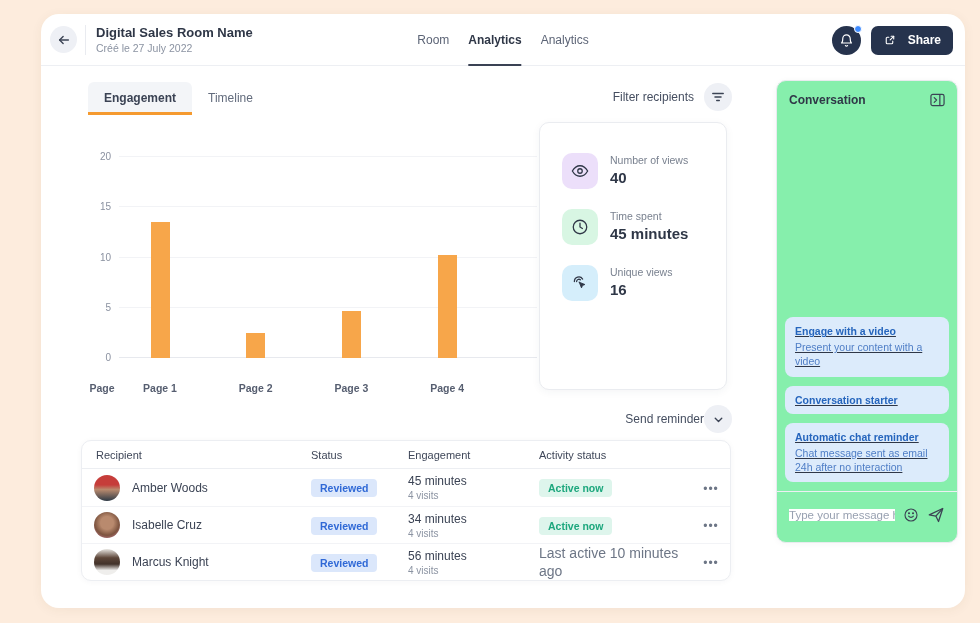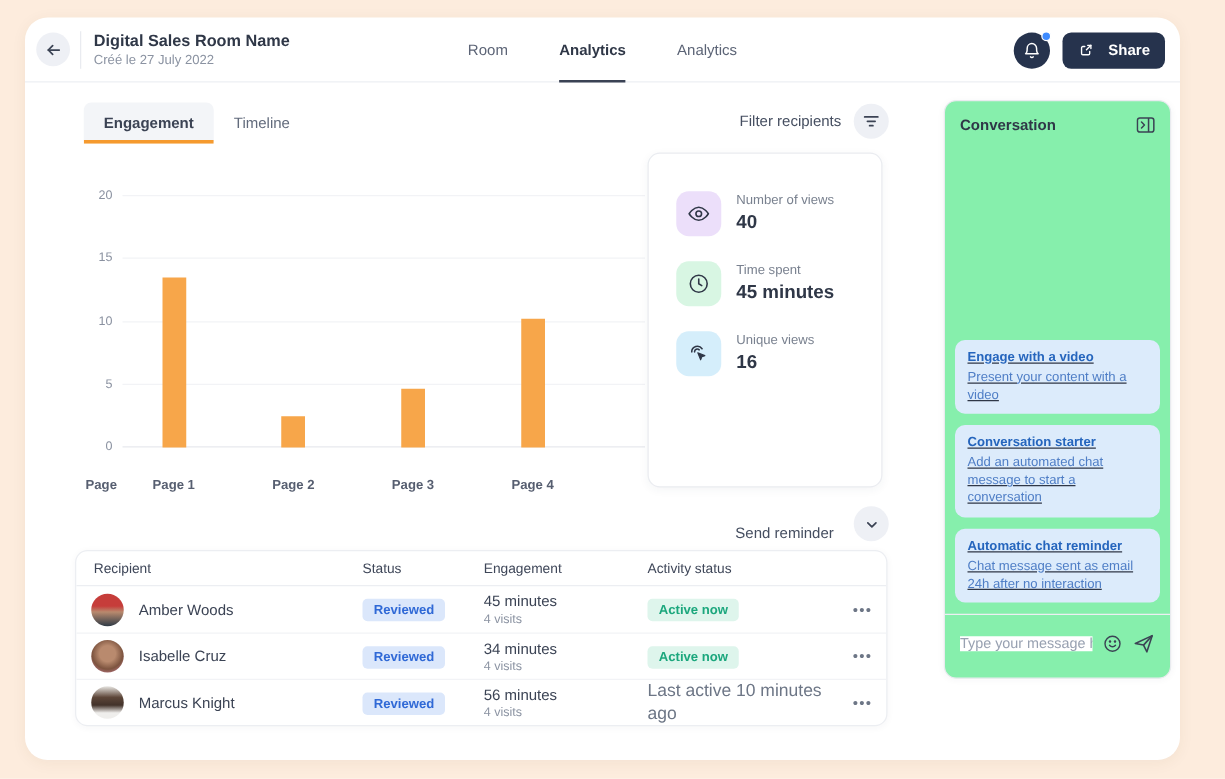--- a/index.html
+++ b/index.html
@@ -5,33 +5,33 @@
   * { box-sizing: border-box; margin: 0; padding: 0; }
   html,body { width: 980px; height: 623px; }
   body {
     background: #fdecdd;
     font-family: "Liberation Sans", sans-serif;
     position: relative;
     overflow: hidden;
     color: #2f3747;
   }
   .app {
-    position: absolute; left: 20px; top: 14px;
+    position: absolute; left: 41px; top: 14px;
     width: 924px; height: 594px;
     background: #ffffff; border-radius: 18px;
     box-shadow: 0 2px 12px rgba(80,60,40,.06);
   }
   
   .hdr { position: relative; height: 52px; border-bottom: 1px solid #edeff3; display: flex; align-items: center; }
   .back-btn { width: 27px; height: 27px; border-radius: 50%; background: #eef0f5; border: none;
     display: flex; align-items: center; justify-content: center; margin-left: 9px; cursor: pointer; }
   .hdr-divider { width: 1px; height: 30px; background: #e9ebf0; margin: 0 10px 0 8px; }
   .hdr-title { font-size: 13px; font-weight: bold; color: #2f3747; }
   .hdr-sub { font-size: 10.5px; color: #8b93a2; margin-top: 2px; }
-  .hdr-tabs { position: absolute; left: 50%; transform: translateX(-50%); top: 0; height: 52px; display: flex; gap: 41px; }
+  .hdr-tabs { position: absolute; left: 50%; transform: translateX(-50%); top: 0; height: 52px; display: flex; gap: 19px; }
   .hdr-tab { height: 52px; display: flex; align-items: center; font-size: 12px; color: #5c6476; cursor: pointer; border-bottom: 2.5px solid transparent; padding-top: 2px; }
   .hdr-tab.active { color: #2f3747; font-weight: bold; border-bottom-color: #3a4254; }
   .hdr-right { position: absolute; right: 12px; top: 0; height: 52px; display: flex; align-items: center; gap: 10px; }
   .bell-btn { position: relative; width: 29px; height: 29px; border-radius: 50%; background: #26334d; border: none;
     display: flex; align-items: center; justify-content: center; cursor: pointer; }
   .bell-dot { position: absolute; top: -1px; right: -1px; width: 8px; height: 8px; border-radius: 50%;
     background: #3e8bff; border: 1.5px solid #ffffff; }
   .share-btn { height: 29px; background: #26334d; color: #fff; border: none; border-radius: 7px;
     display: flex; align-items: center; gap: 12px; padding: 0 12px; font-size: 12px; font-weight: bold; cursor: pointer;
     font-family: "Liberation Sans", sans-serif; }
@@ -53,21 +53,21 @@
   .xlabel { position: absolute; top: 242px; transform: translateX(-50%); font-size: 10.5px; font-weight: bold; color: #565e70; white-space: nowrap; }
   
   .stats-card { position: absolute; left: 498px; top: 108px; width: 188px; height: 268px;
     background: #fff; border: 1px solid #eaecf0; border-radius: 10px; box-shadow: 0 2px 8px rgba(40,50,70,.05);
     padding: 30px 0 0 22px; }
   .stat { display: flex; gap: 12px; margin-bottom: 20px; align-items: flex-start; }
   .stat-icon { width: 36px; height: 36px; border-radius: 10px; display: flex; align-items: center; justify-content: center; flex: 0 0 36px; }
   .stat-label { font-size: 10.5px; color: #79818f; margin-top: 1px; }
   .stat-value { font-size: 15px; font-weight: bold; color: #2f3747; margin-top: 3px; }
   
-  .reminder-row { position: absolute; top: 391px; right: 233px; display: flex; align-items: flex-end; gap: 16px; }
+  .reminder-row { position: absolute; top: 391px; right: 233px; display: flex; align-items: center; gap: 0; }
   
   .table-card { position: absolute; left: 40px; top: 426px; width: 650px;
     border: 1px solid #eceef2; border-radius: 10px; overflow: hidden; background: #fff; box-shadow: 0 1px 6px rgba(40,50,70,.04); }
   .t-head { display: grid; grid-template-columns: 215px 97px 131px 167px 1fr; height: 28px; align-items: center;
     border-bottom: 1px solid #eceef2; }
   .t-head > div { font-size: 11px; color: #3f4759; padding-left: 14px; }
   .t-row { display: grid; grid-template-columns: 215px 97px 131px 167px 1fr; height: 37px; align-items: center; border-top: 1px solid #f2f3f6; }
   .t-row:first-of-type { border-top: none; }
   .cell-recipient { display: flex; align-items: center; gap: 12px; padding-left: 12px; }
   .avatar { width: 26px; height: 26px; border-radius: 50%; flex: 0 0 26px; }
@@ -330,21 +330,20 @@
     </div>
     <div class="conv-body"></div>
     <div class="sug-list" id="sug-list">
   <div class="sug-card">
     <div class="sug-title">Engage with a video</div>
     <div class="sug-body">Present your content with a video</div>
   </div>
 
   <div class="sug-card">
     <div class="sug-title">Conversation starter</div>
-    <div class="sug-body">Add an automated chat message to start a conversation</div>
   </div>
 
   <div class="sug-card">
     <div class="sug-title">Automatic chat reminder</div>
     <div class="sug-body">Chat message sent as email 24h after no interaction</div>
   </div>
 </div>
     <div class="conv-input-row">
       <input class="conv-input" type="text" placeholder="Type your message here" style="">
       <button class="icon-btn">

